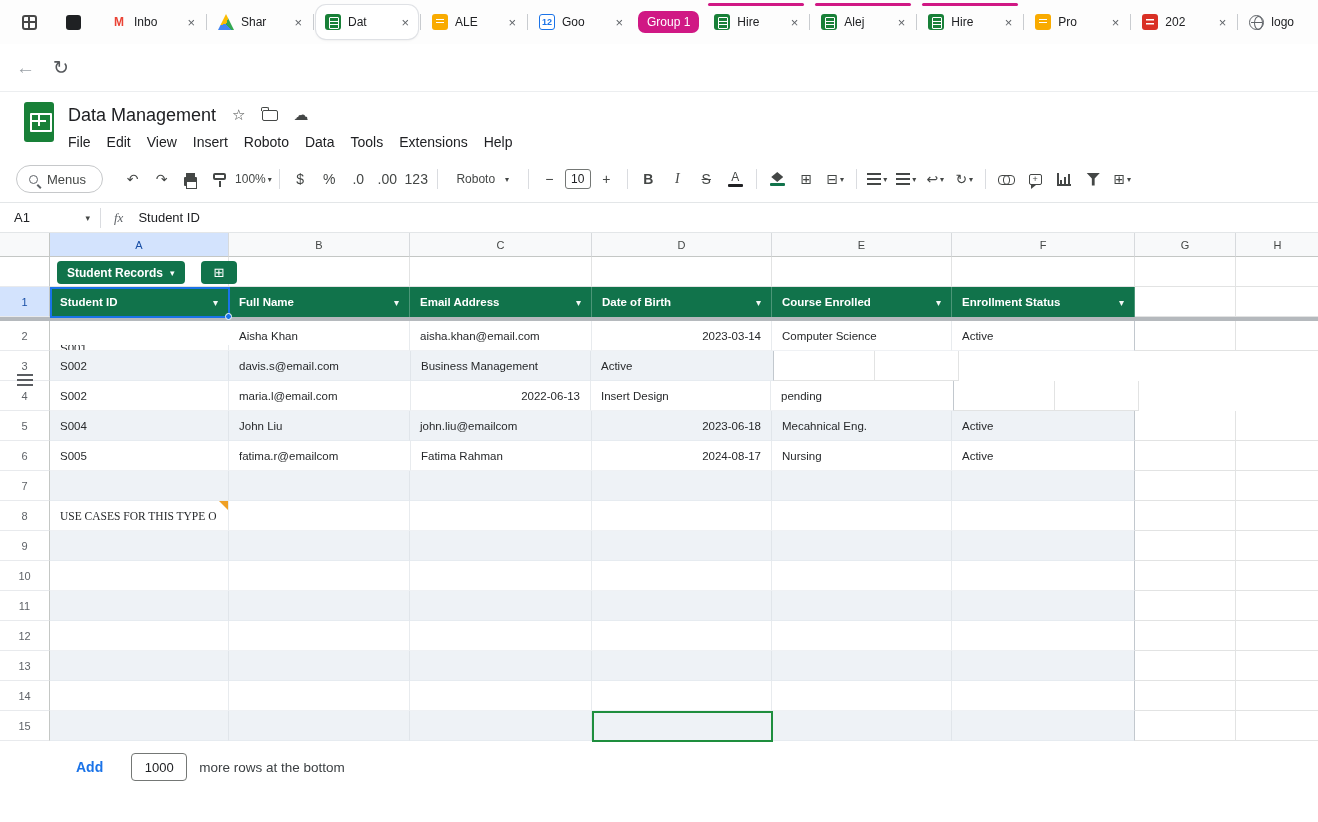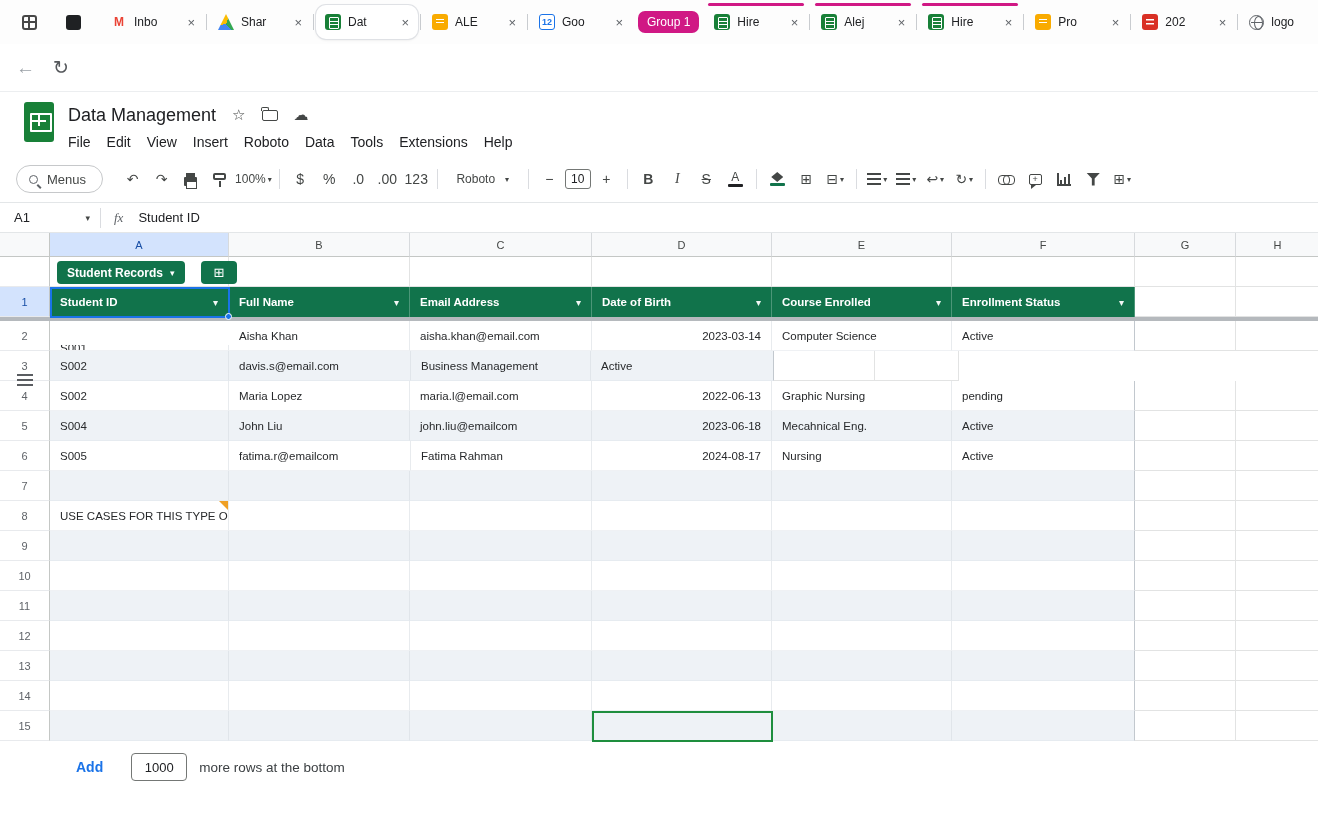--- a/index.html
+++ b/index.html
@@ -484,31 +484,28 @@
           <span class="cv">Active</span>
         </div>
         <div class="cell" style="width: 101px;"></div>
         <div class="cell" style="width: 84px;"></div>
       </div>
       <div class="grow" style="top: 148px;">
         <div class="gut">4</div>
         <div class="cell tband" style="width: 179px;">
           <span class="cv">S002</span>
         </div>
-        <div class="cell tband" style="width: 181px;">
-          <span class="cv">Maria Lopez</span>
-        </div>
         <div class="cell tband" style="width: 182px;">
           <span class="cv">maria.l@email.com</span>
         </div>
         <div class="cell tband" style="width: 180px;">
           <span class="cv num">2022-06-13</span>
         </div>
         <div class="cell tband" style="width: 180px;">
-          <span class="cv">Graphic Nursing</span>
+          <span class="cv">Insert Design</span>
         </div>
         <div class="cell tband tedge" style="width: 183px;">
           <span class="cv">pending</span>
         </div>
         <div class="cell" style="width: 101px;"></div>
         <div class="cell" style="width: 84px;"></div>
       </div>
       <div class="grow" style="top: 178px;">
         <div class="gut">5</div>
         <div class="cell band" style="width: 179px;">
@@ -561,21 +558,21 @@
         <div class="cell band" style="width: 181px;"></div>
         <div class="cell band" style="width: 182px;"></div>
         <div class="cell band" style="width: 180px;"></div>
         <div class="cell band" style="width: 180px;"></div>
         <div class="cell band tedge" style="width: 183px;"></div>
         <div class="cell" style="width: 101px;"></div>
         <div class="cell" style="width: 84px;"></div>
       </div>
       <div class="grow" style="top: 268px;">
         <div class="gut">8</div>
-        <div class="cell tband" style="width: 179px;">
+        <div class="cell tband" style="width: 179px; font-family: Liberation Serif, serif;">
           <span class="cv">USE CASES FOR THIS TYPE O</span>
           <span class="notemark"></span>
         </div>
         <div class="cell tband" style="width: 181px;"></div>
         <div class="cell tband" style="width: 182px;"></div>
         <div class="cell tband" style="width: 180px;"></div>
         <div class="cell tband" style="width: 180px;"></div>
         <div class="cell tband tedge" style="width: 183px;"></div>
         <div class="cell" style="width: 101px;"></div>
         <div class="cell" style="width: 84px;"></div>

